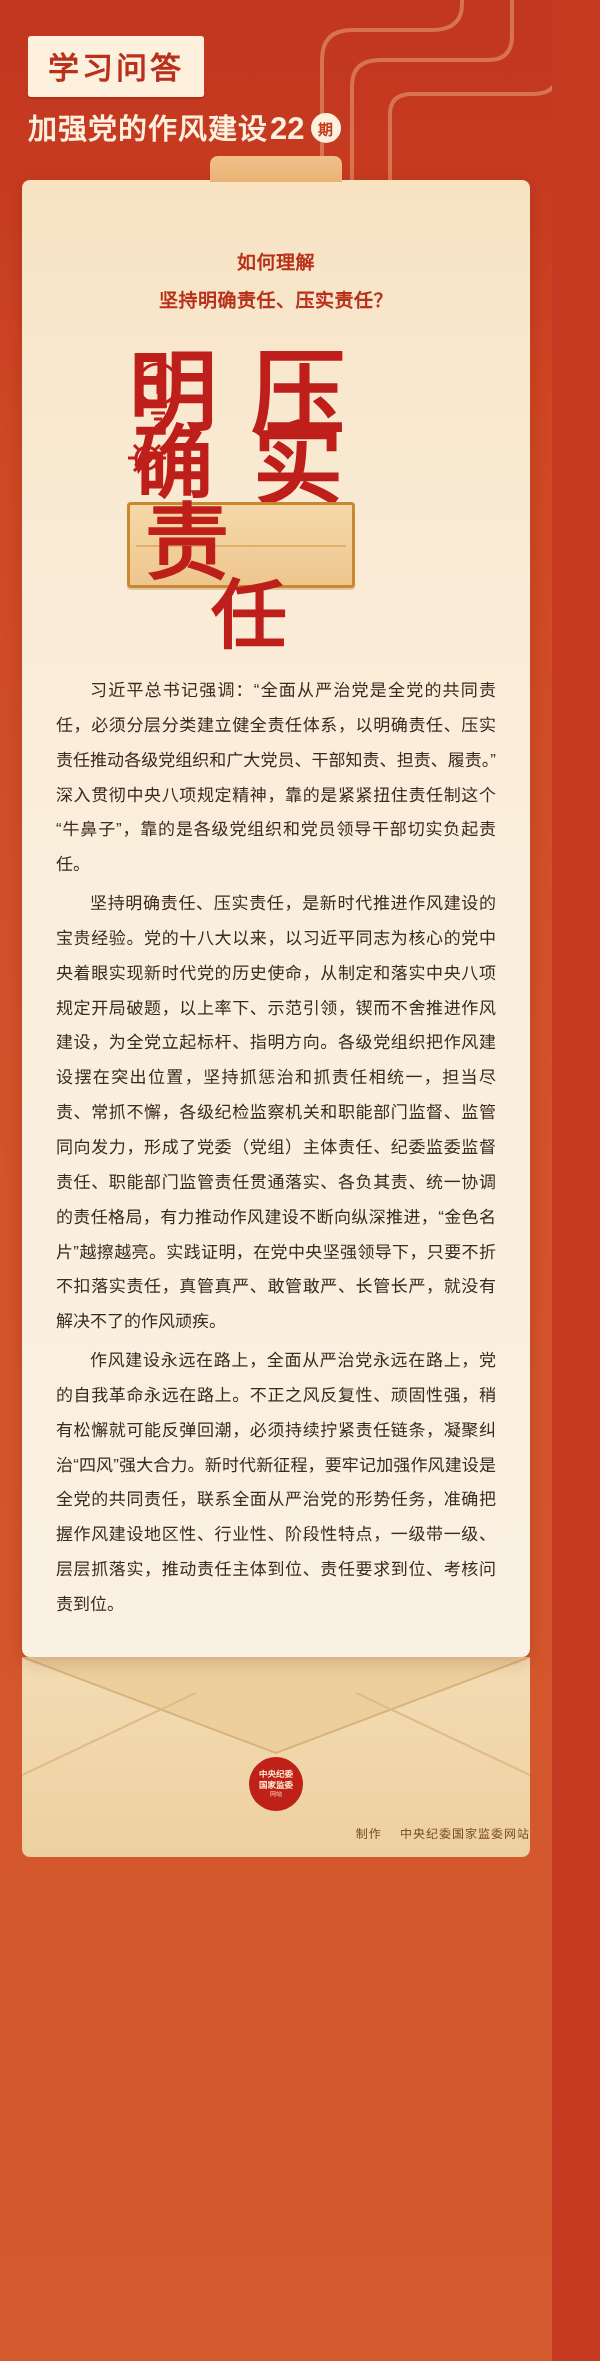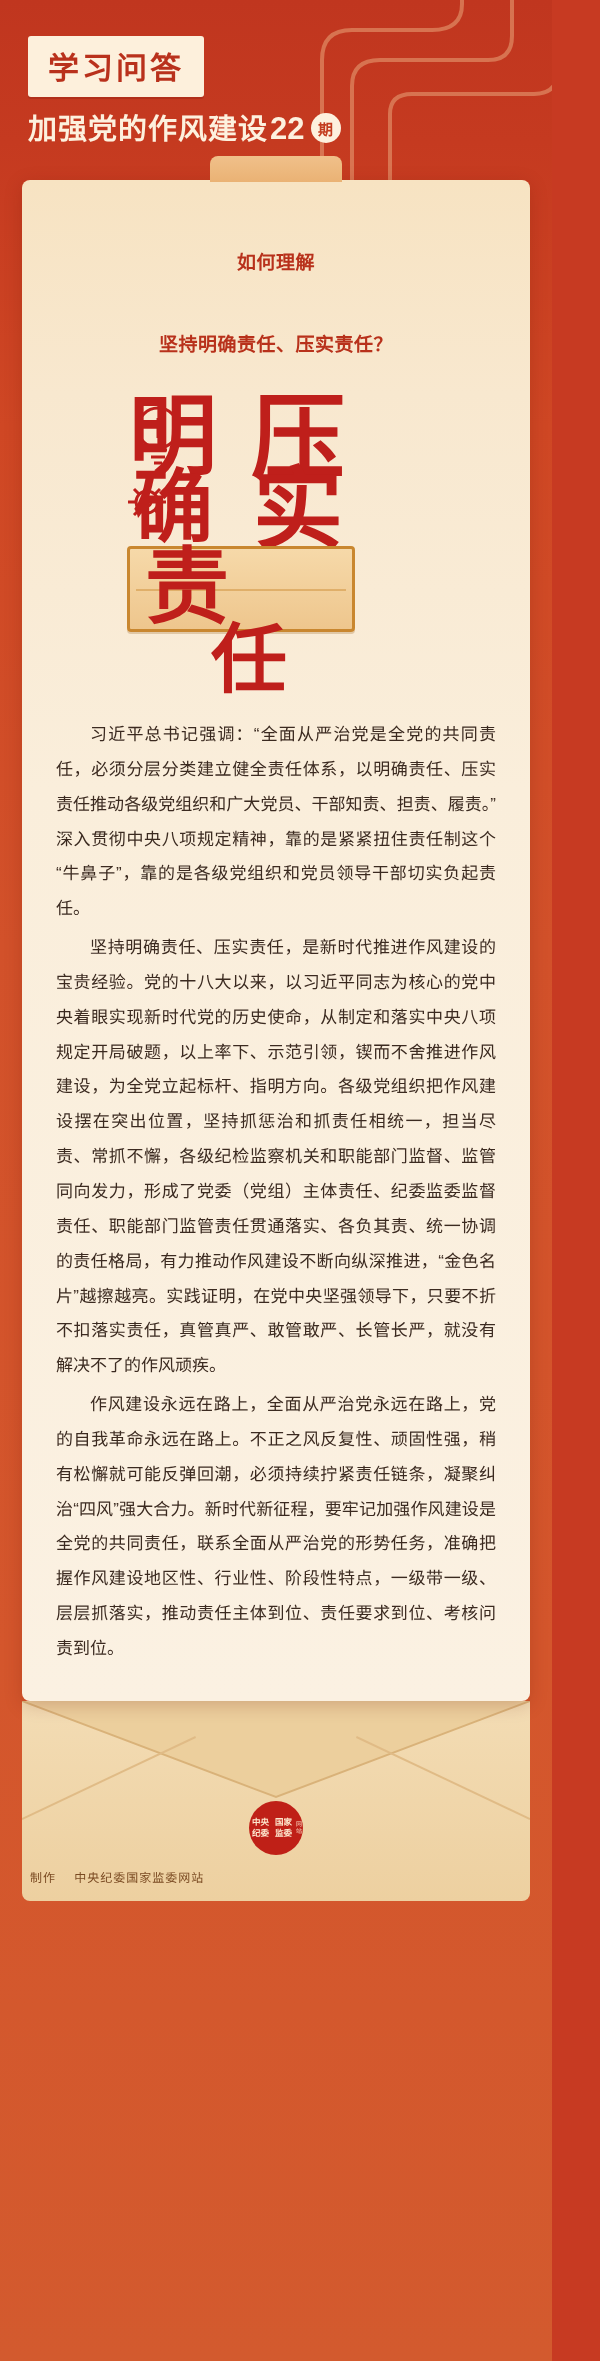--- a/index.html
+++ b/index.html
@@ -113,21 +113,21 @@
     color: #b8311b;
     font-weight: bold;
     font-size: 19px;
     line-height: 2.0;
     padding: 46px 40px 8px 40px;
     letter-spacing: .5px;
     font-family: Liberation Serif, serif;
   }
   .question .q1 { display:block; }
   .question .q2 { display:block; }
-  .question .q3 { display:block;margin-top:44px; }
+  .question .q3 { display:block; }
 
   
   .headline {
     position: relative;
     margin: 22px auto 10px auto;
     width: 330px;
     height: 290px;
   }
   .hl-char {
     position: absolute;
@@ -216,33 +216,33 @@
   .env-flap svg { width: 100%; height: 100%; }
   .seal {
     position: absolute;
     left: 50%; transform: translateX(-50%);
     bottom: 46px;
     width: 54px; height: 54px;
     border-radius: 50%;
     background: #bf2017;
     color: #fde9cf;
     display: flex;
-    flex-direction: row;
+    flex-direction: column;
     align-items: center;
     justify-content: center;
     font-size: 8.5px;
     line-height: 1.25;
     font-weight: bold;
     text-align: center;
   }
   .seal .seal-sub { font-size: 6px; font-weight: normal; opacity: .9; margin-top: 1px; }
   .credit {
     position: absolute;
     bottom: 16px; left: 8px; right: 0;
-    text-align: left;
+    text-align: right;
     color: #7a4a22;
     font-size: 12px;
     letter-spacing: 1px;
   }
   .credit .credit-label { margin-right: 14px; }
   .bottom-pad { height: 26px; }
 </style>
 </head>
 <body>
 

